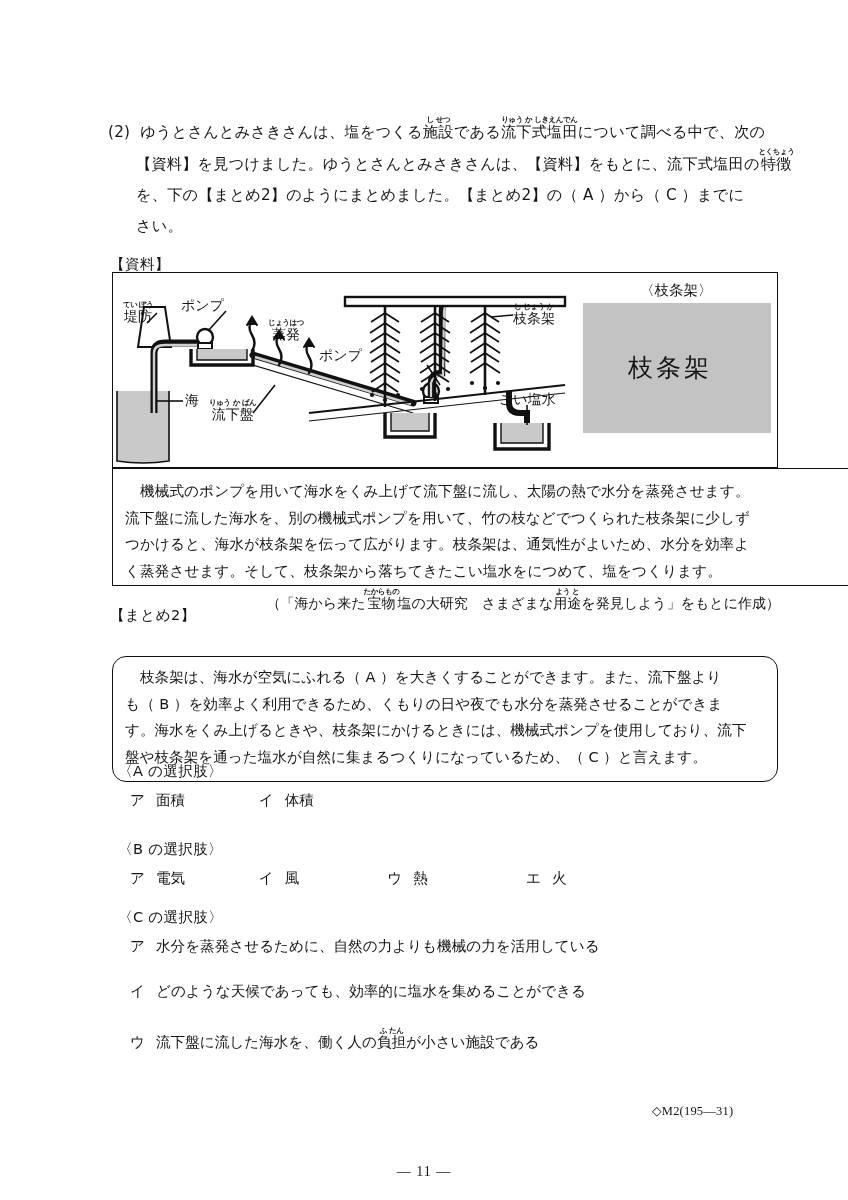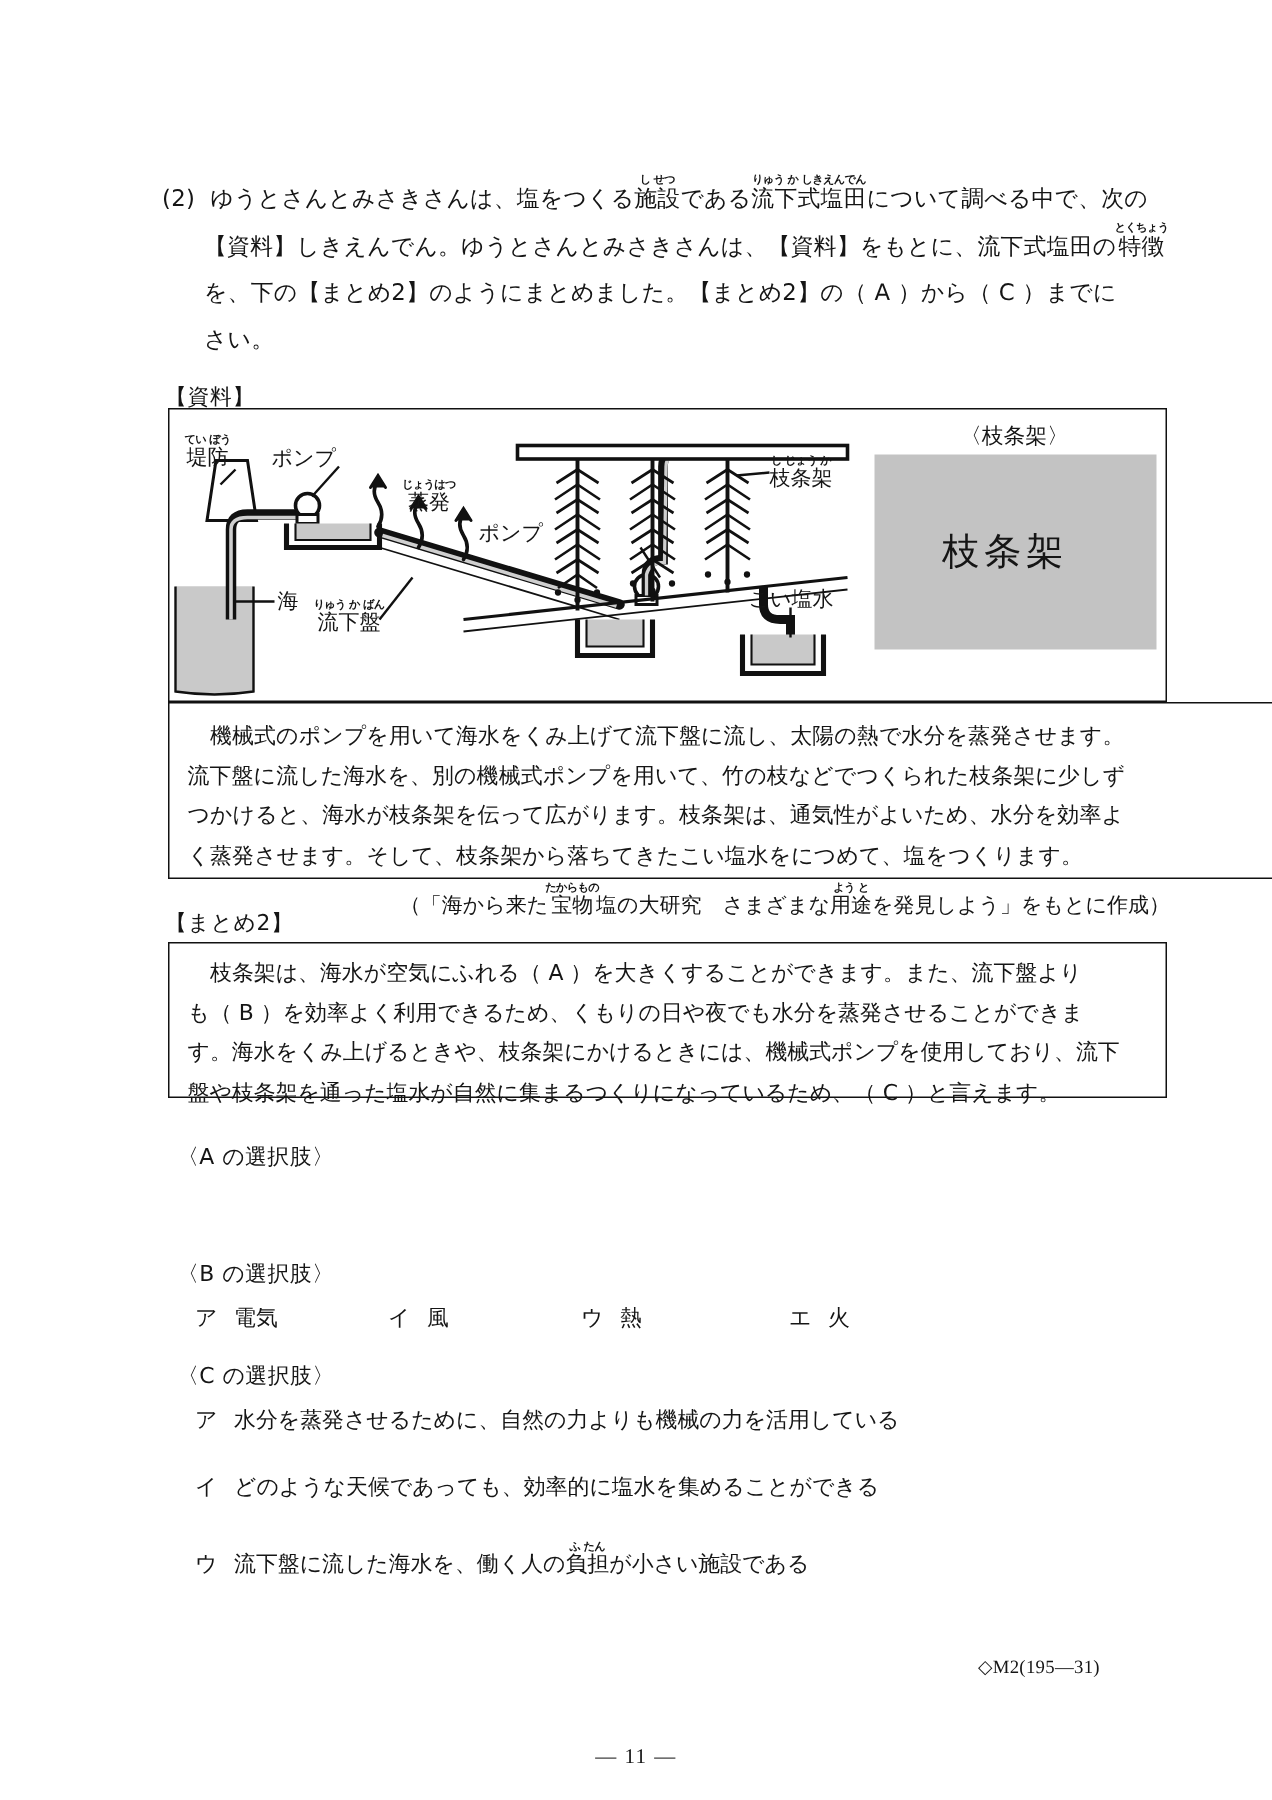--- a/index.html
+++ b/index.html
@@ -35,21 +35,21 @@
   
   #expl{position:absolute;left:112px;top:468px;width:802px;height:118px;}
   #expl p{margin:0;padding:9px 12px 0 12px;font-size:14.6px;line-height:26.5px;letter-spacing:0.1px;white-space:nowrap;}
   #expl p .ln{display:block;}
   #expl p .ln.first{text-indent:15px;}
 
   
   #source{position:absolute;left:0;top:588px;width:780px;text-align:right;font-size:14px;white-space:nowrap;}
 
   
-  #matome{position:absolute;left:112px;top:628px;width:666px;height:104px;}
+  #matome{position:absolute;left:112px;top:656px;width:666px;height:126px;border-radius:14px;}
   #matome p{margin:0;padding:7px 12px 0 12px;font-size:14.6px;line-height:26.5px;white-space:nowrap;}
   #matome p .ln{display:block;}
   #matome p .ln.first{text-indent:15px;}
 
   
   .chgroup{position:absolute;left:118px;width:660px;}
   .chhead{font-size:14.6px;letter-spacing:0.3px;margin-bottom:10px;}
   .chrow{font-size:14.6px;white-space:nowrap;}
   .chrow .opt{display:inline-block;}
   .chrow .mk{display:inline-block;width:26px;}
@@ -62,21 +62,21 @@
 </head>
 <body>
 
 <div class="page">
 
   <div id="intro" class="jp">
     <span class="ln i1">
       <span>(2)</span>&nbsp;&nbsp;<span>ゆうとさんとみさきさんは、塩をつくる</span><ruby><span>施設</span><rt>し せつ</rt></ruby><span>である</span><ruby><span>流下式塩田</span><rt>りゅう か しきえんでん</rt></ruby><span>について調べる中で、次の</span>
     </span>
     <span class="ln ind">
-      <span>【資料】しきえんでん。ゆうとさんとみさきさんは、【資料】をもとに、流下式塩田の</span><ruby><span>特徴</span><rt>とくちょう</rt></ruby>
+      <span>【資料】を見つけました。ゆうとさんとみさきさんは、【資料】をもとに、流下式塩田の</span><ruby><span>特徴</span><rt>とくちょう</rt></ruby>
     </span>
     <span class="ln ind">を、下の【まとめ2】のようにまとめました。【まとめ2】の（ A ）から（ C ）までに</span>
     <span class="ln ind">さい。</span>
   </div>
 
   <div class="boxlabel jp" style="left:110px;top:255px;">【資料】</div>
 
   <div id="fig" class="frame">
     <svg width="662" height="192" viewBox="0 0 662 192">
 
@@ -166,21 +166,21 @@
       <line x1="113" y1="38" x2="95" y2="58" stroke="#111" stroke-width="1.6"></line>
       <line x1="314" y1="92" x2="327" y2="112" stroke="#111" stroke-width="1.6"></line>
       <line x1="70" y1="128" x2="44" y2="128" stroke="#111" stroke-width="1.6"></line>
       <line x1="140" y1="140" x2="162" y2="112" stroke="#111" stroke-width="1.6"></line>
       <line x1="400" y1="42" x2="378" y2="44" stroke="#111" stroke-width="1.6"></line>
       <line x1="414" y1="132" x2="414" y2="152" stroke="#111" stroke-width="1.6"></line>
 
       <rect x="470" y="30" width="188" height="130" fill="#c3c3c3" stroke="none"></rect>
     </svg>
 
-    <div class="figcap jp" style="left:10px;top:16px;">
+    <div class="figcap jp" style="left:10px;top:28px;font-family:Liberation Serif, serif;">
       <ruby><span>堤防</span><rt>てい ぼう</rt></ruby>
     </div>
     <div class="figcap jp" style="left:68px;top:24px;">ポンプ</div>
     <div class="figcap jp" style="left:155px;top:46px;">
       <ruby><span>蒸発</span><rt>じょうはつ</rt></ruby>
     </div>
     <div class="figcap jp" style="left:206px;top:74px;">ポンプ</div>
     <div class="figcap jp" style="left:72px;top:119px;">海</div>
     <div class="figcap jp" style="left:96px;top:126px;">
       <ruby><span>流下盤</span><rt>りゅう か ばん</rt></ruby>
@@ -211,20 +211,24 @@
     <p class="jp">
       <span class="ln first">枝条架は、海水が空気にふれる（ A ）を大きくすることができます。また、流下盤より</span>
       <span class="ln">も（ B ）を効率よく利用できるため、くもりの日や夜でも水分を蒸発させることができま</span>
       <span class="ln">す。海水をくみ上げるときや、枝条架にかけるときには、機械式ポンプを使用しており、流下</span>
       <span class="ln">盤や枝条架を通った塩水が自然に集まるつくりになっているため、（ C ）と言えます。</span>
     </p>
   </div>
 
   <div class="chgroup jp" style="top:762px;">
     <div class="chhead">〈A の選択肢〉</div>
+    <div class="chrow">
+      <span class="opt" style="width:124px;padding-left:12px;"><span class="mk">ア</span><span>面積</span></span>
+      <span class="opt"><span class="mk">イ</span><span>体積</span></span>
+    </div>
   </div>
 
   <div class="chgroup jp" style="top:840px;">
     <div class="chhead">〈B の選択肢〉</div>
     <div class="chrow">
       <span class="opt" style="width:124px;padding-left:12px;"><span class="mk">ア</span><span>電気</span></span>
       <span class="opt" style="width:124px;"><span class="mk">イ</span><span>風</span></span>
       <span class="opt" style="width:134px;"><span class="mk">ウ</span><span>熱</span></span>
       <span class="opt"><span class="mk">エ</span><span>火</span></span>
     </div>

